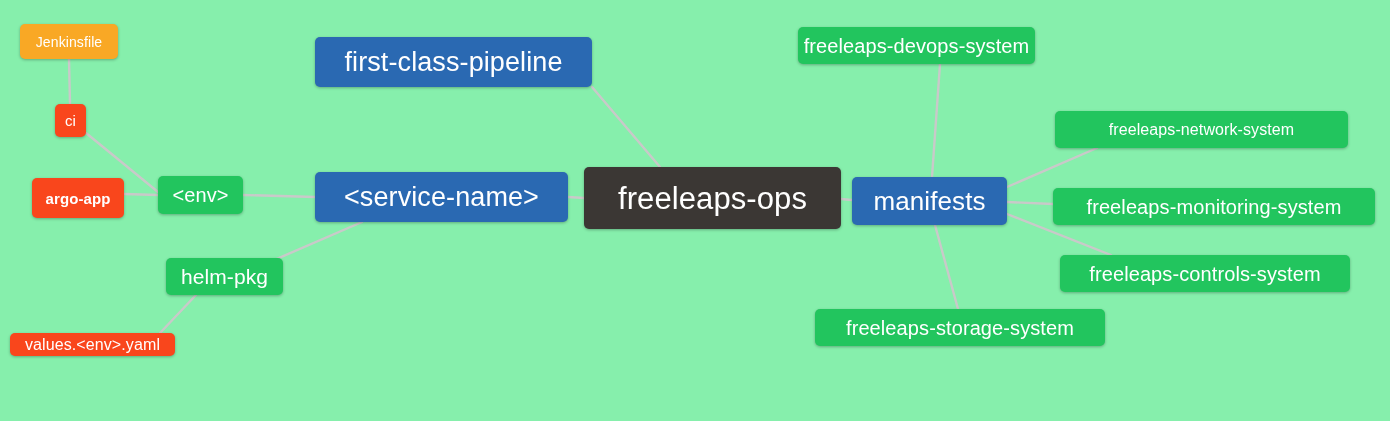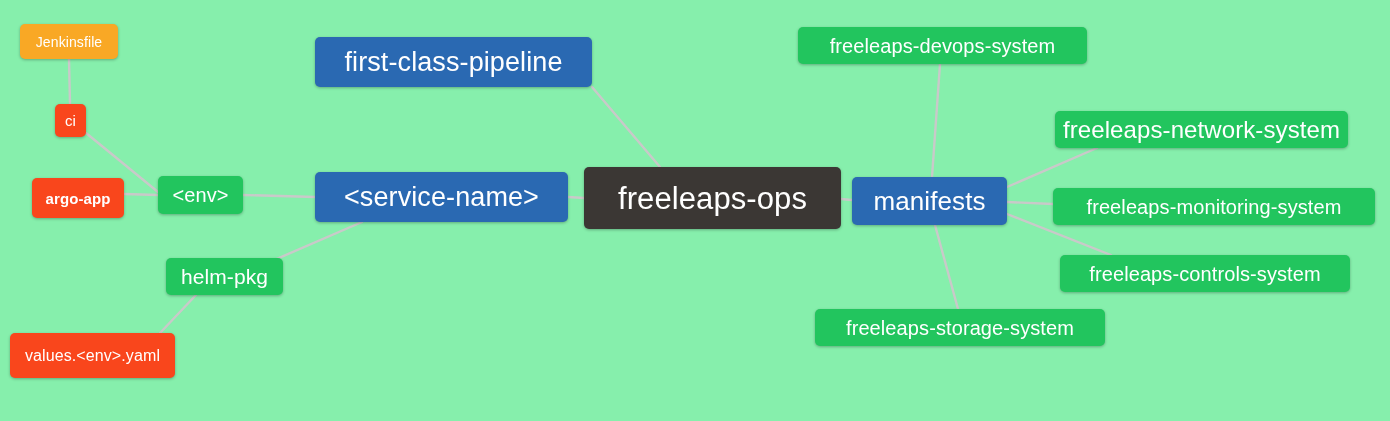--- a/index.html
+++ b/index.html
@@ -62,24 +62,24 @@
       <line x1="1007" y1="202" x2="1053" y2="204" stroke="#c9c9c9" stroke-width="2.4" stroke-linecap="round"></line>
       <line x1="1007" y1="214" x2="1111" y2="255" stroke="#c9c9c9" stroke-width="2.4" stroke-linecap="round"></line>
       <line x1="935" y1="225" x2="958" y2="309" stroke="#c9c9c9" stroke-width="2.4" stroke-linecap="round"></line>
     </svg>
   <div id="node-layer">
       <div class="node node-orange" style="left: 20px; top: 24px; width: 98px; height: 35px; font-size: 14px;">Jenkinsfile</div>
       <div class="node node-red" style="left: 55px; top: 104px; width: 31px; height: 33px; font-size: 15px;">ci</div>
       <div class="node node-red" style="left: 32px; top: 178px; width: 92px; height: 40px; font-size: 15px; font-weight: bold;">argo-app</div>
       <div class="node node-green" style="left: 158px; top: 176px; width: 85px; height: 38px; font-size: 20px;">&lt;env&gt;</div>
       <div class="node node-green" style="left: 148px; top: 258px; width: 117px; height: 37px; font-size: 21px; margin-left: 18px;">helm-pkg</div>
-      <div class="node node-red" style="left: 10px; top: 333px; width: 165px; height: 45px; font-size: 16px;">values.&lt;env&gt;.yaml</div>
+      <div class="node node-red" style="left: 10px; top: 333px; width: 165px; height: 23px; font-size: 16px;">values.&lt;env&gt;.yaml</div>
       <div class="node node-blue" style="left: 315px; top: 37px; width: 277px; height: 50px; font-size: 27px;">first-class-pipeline</div>
       <div class="node node-blue" style="left: 315px; top: 172px; width: 253px; height: 50px; font-size: 27px;">&lt;service-name&gt;</div>
       <div class="node node-root" style="left: 584px; top: 167px; width: 257px; height: 62px; font-size: 31px;">freeleaps-ops</div>
       <div class="node node-blue" style="left: 852px; top: 177px; width: 155px; height: 48px; font-size: 26px;">manifests</div>
-      <div class="node node-green" style="left: 798px; top: 27px; width: 289px; height: 37px; font-size: 20px;">freeleaps-devops-system</div>
-      <div class="node node-green" style="left: 1055px; top: 111px; width: 293px; height: 37px; font-size: 24px;">freeleaps-network-system</div>
+      <div class="node node-green" style="left: 798px; top: 27px; width: 237px; height: 37px; font-size: 20px;">freeleaps-devops-system</div>
+      <div class="node node-green" style="left: 1055px; top: 111px; width: 293px; height: 37px; font-size: 16px;">freeleaps-network-system</div>
       <div class="node node-green" style="left: 1053px; top: 188px; width: 322px; height: 37px; font-size: 20px;">freeleaps-monitoring-system</div>
       <div class="node node-green" style="left: 1060px; top: 255px; width: 290px; height: 37px; font-size: 20px; text-align: right;">freeleaps-controls-system</div>
       <div class="node node-green" style="left: 815px; top: 309px; width: 290px; height: 37px; font-size: 20px;">freeleaps-storage-system</div>
     </div>
 </div>
 
 </body></html>

